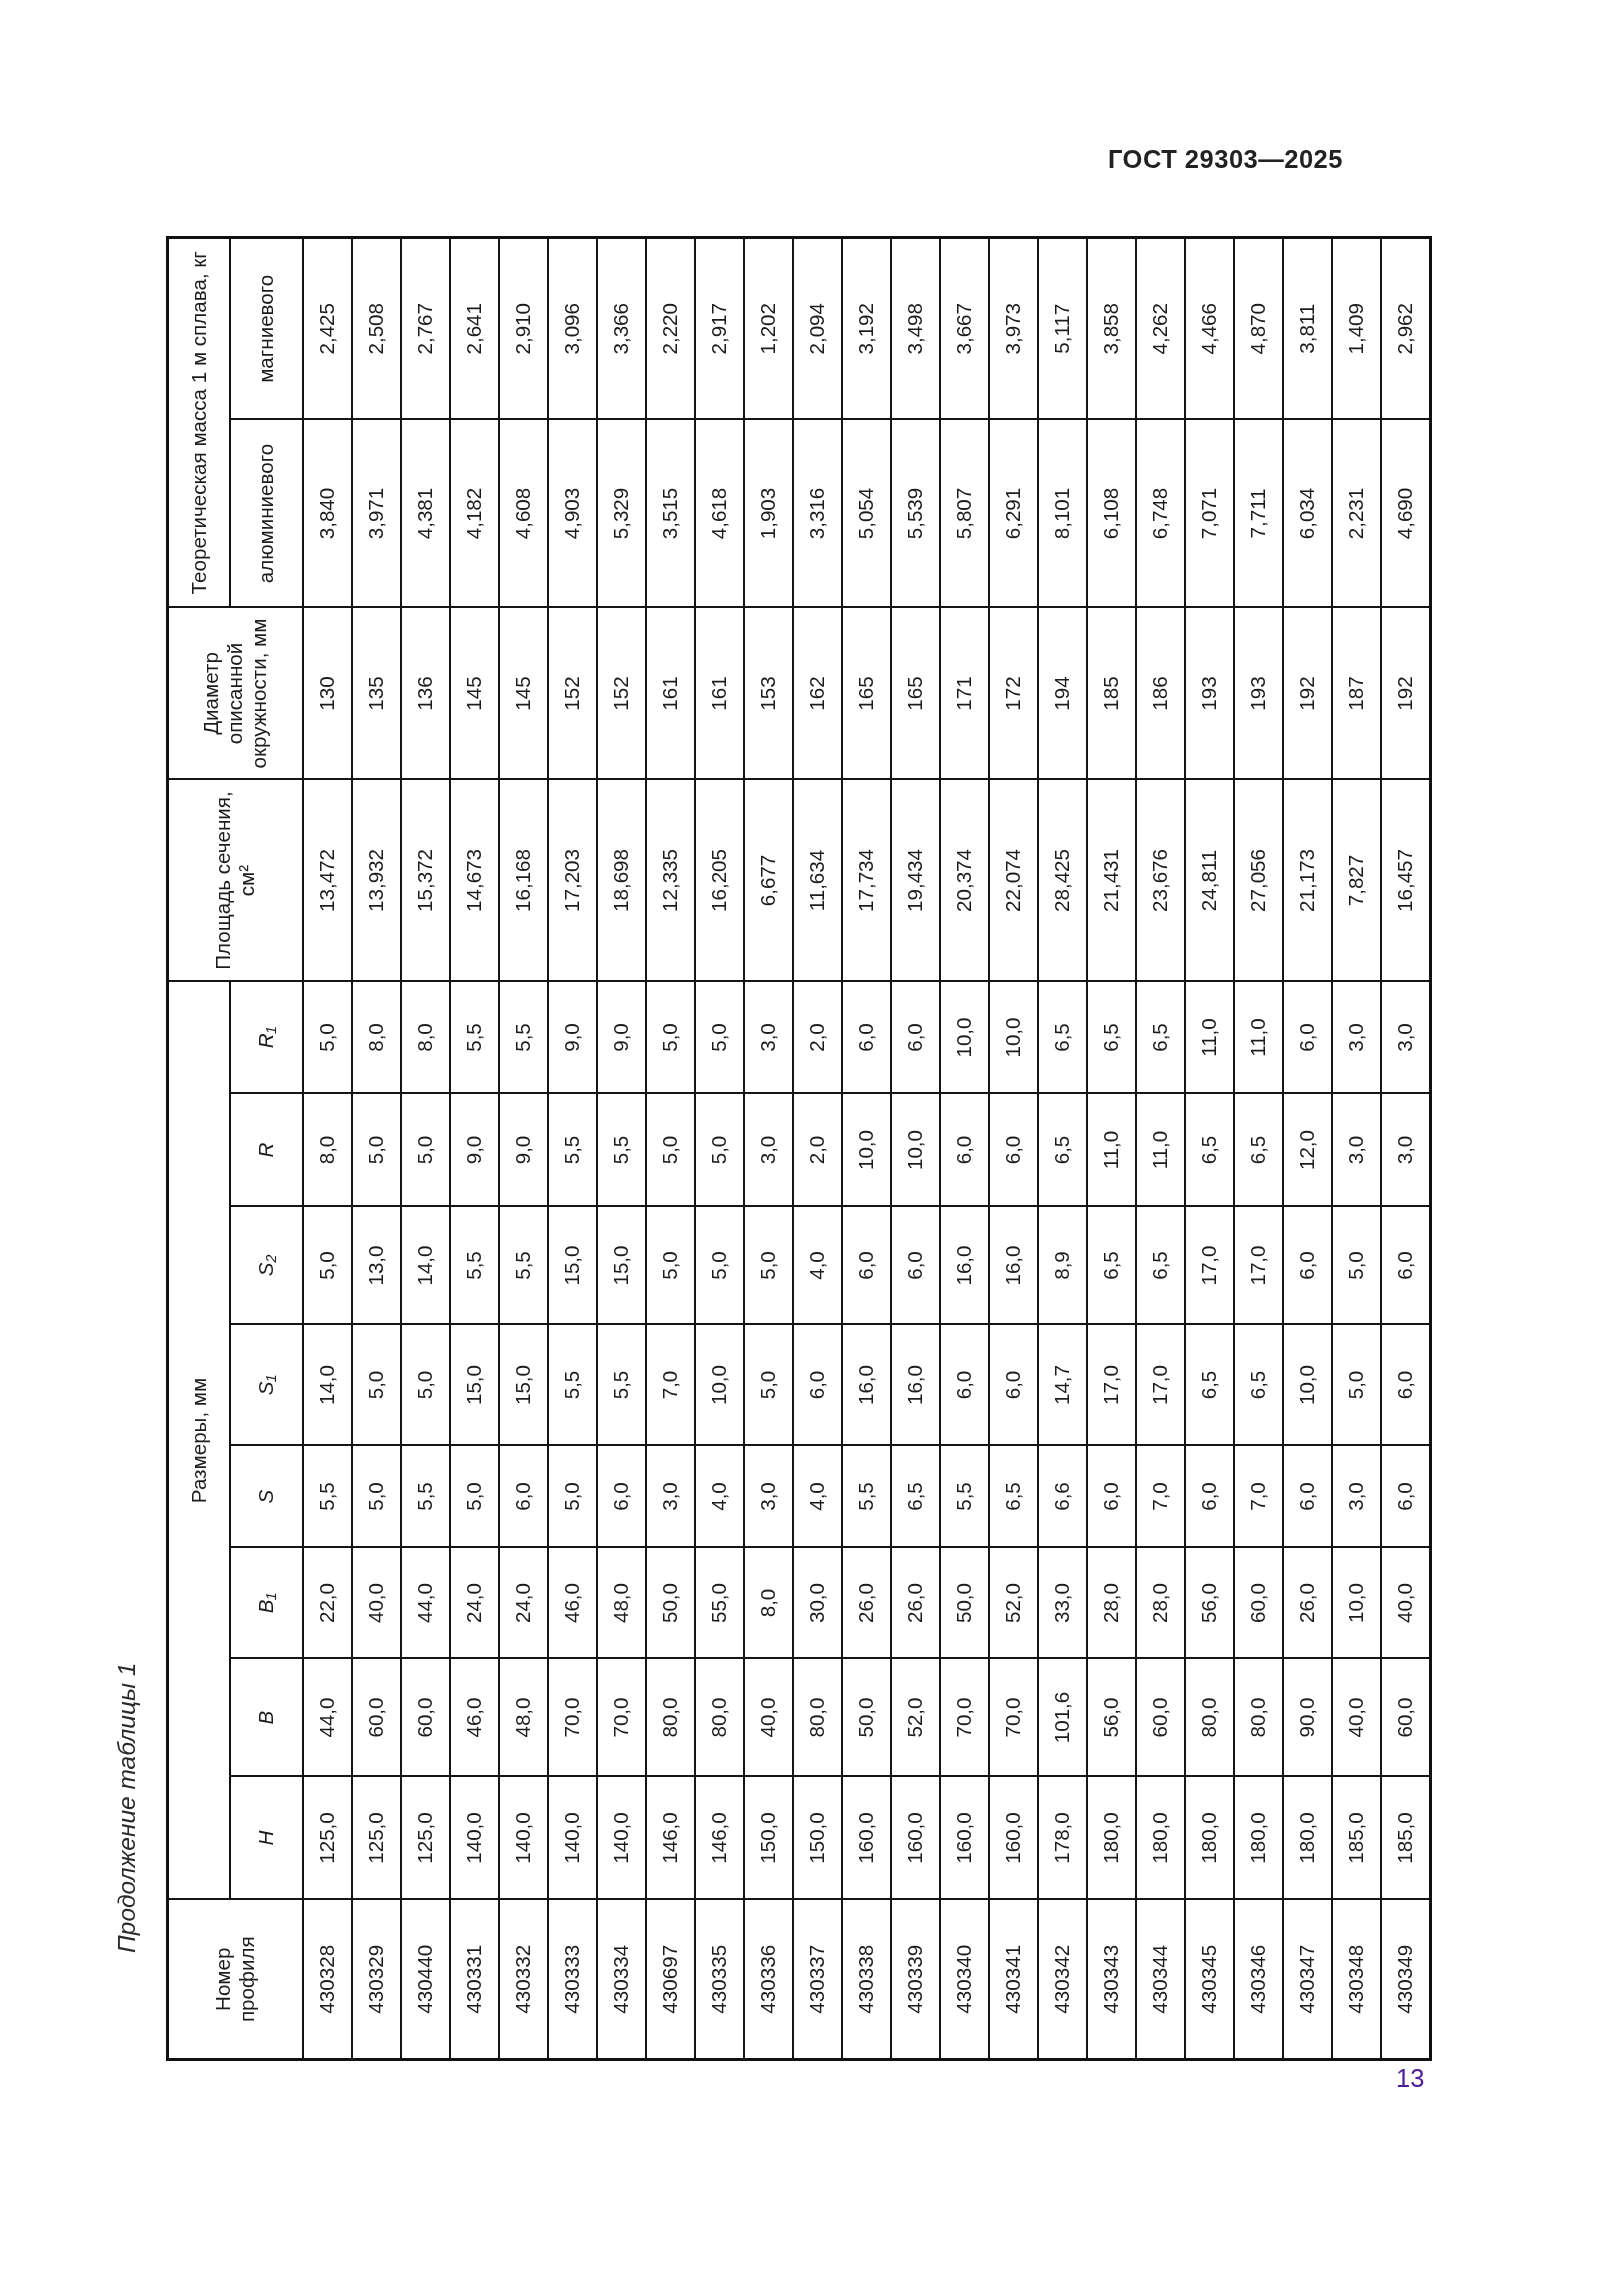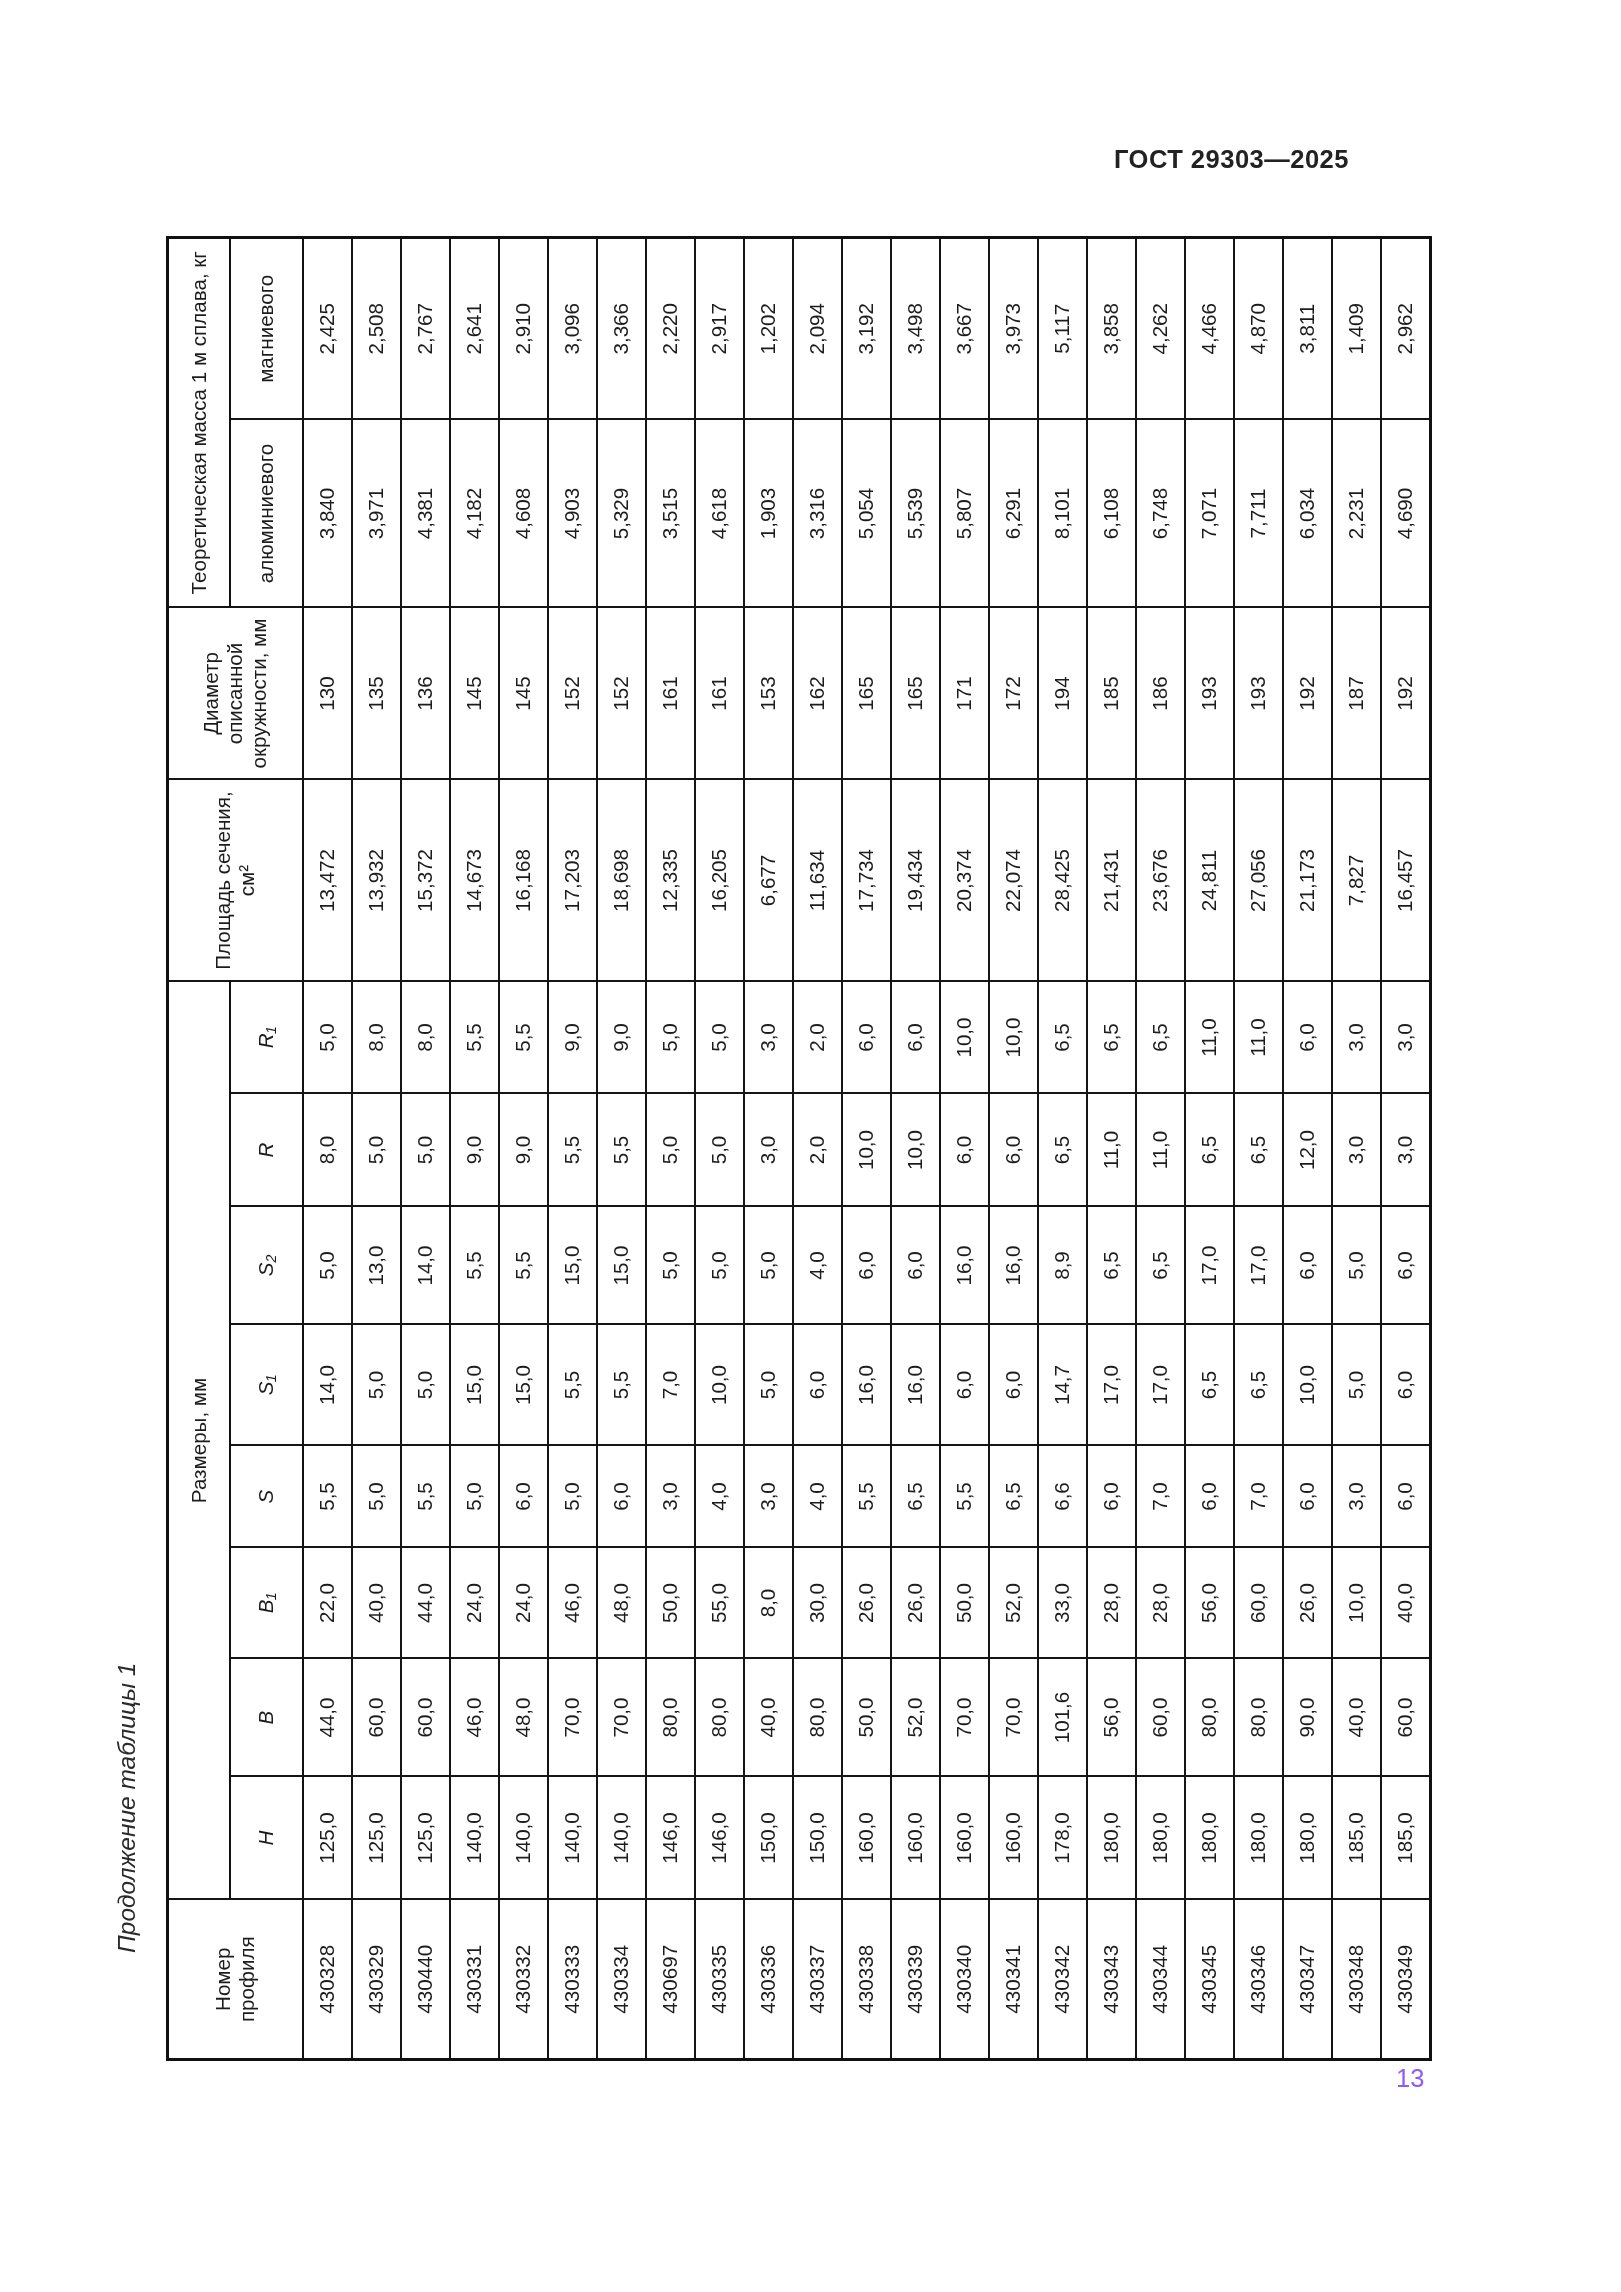--- a/index.html
+++ b/index.html
@@ -8,21 +8,21 @@
     position: relative;
     background: #ffffff;
     font-family: "Liberation Sans", "DejaVu Sans", sans-serif;
     color: #1a1a1a;
     overflow: hidden;
   }
 
   .doc-ref {
     position: absolute;
     top: 145px;
-    left: 9px;
+    left: 3px;
     width: 1340px;
     text-align: right;
     font-size: 25.5px;
     font-weight: bold;
     letter-spacing: 0.5px;
     color: #222;
   }
 
   
   .rot-anchor {
@@ -77,21 +77,21 @@
   th.nowrap { white-space: nowrap; }
   tbody tr { height: 49px; }
   tr.group-row { height: 63px; }
   tr.sub-row { height: 73px; }
 
   .page-number {
     position: absolute;
     left: 1396px;
     top: 2064px;
     font-size: 25.5px;
-    color: #8b5cf6;
+    color: #4c1d95;
   }
 </style>
 </head>
 <body>
 
 <div class="doc-ref">ГОСТ 29303—2025</div>
 
 <div class="rot-anchor">
   <div class="rot-inner">
 

